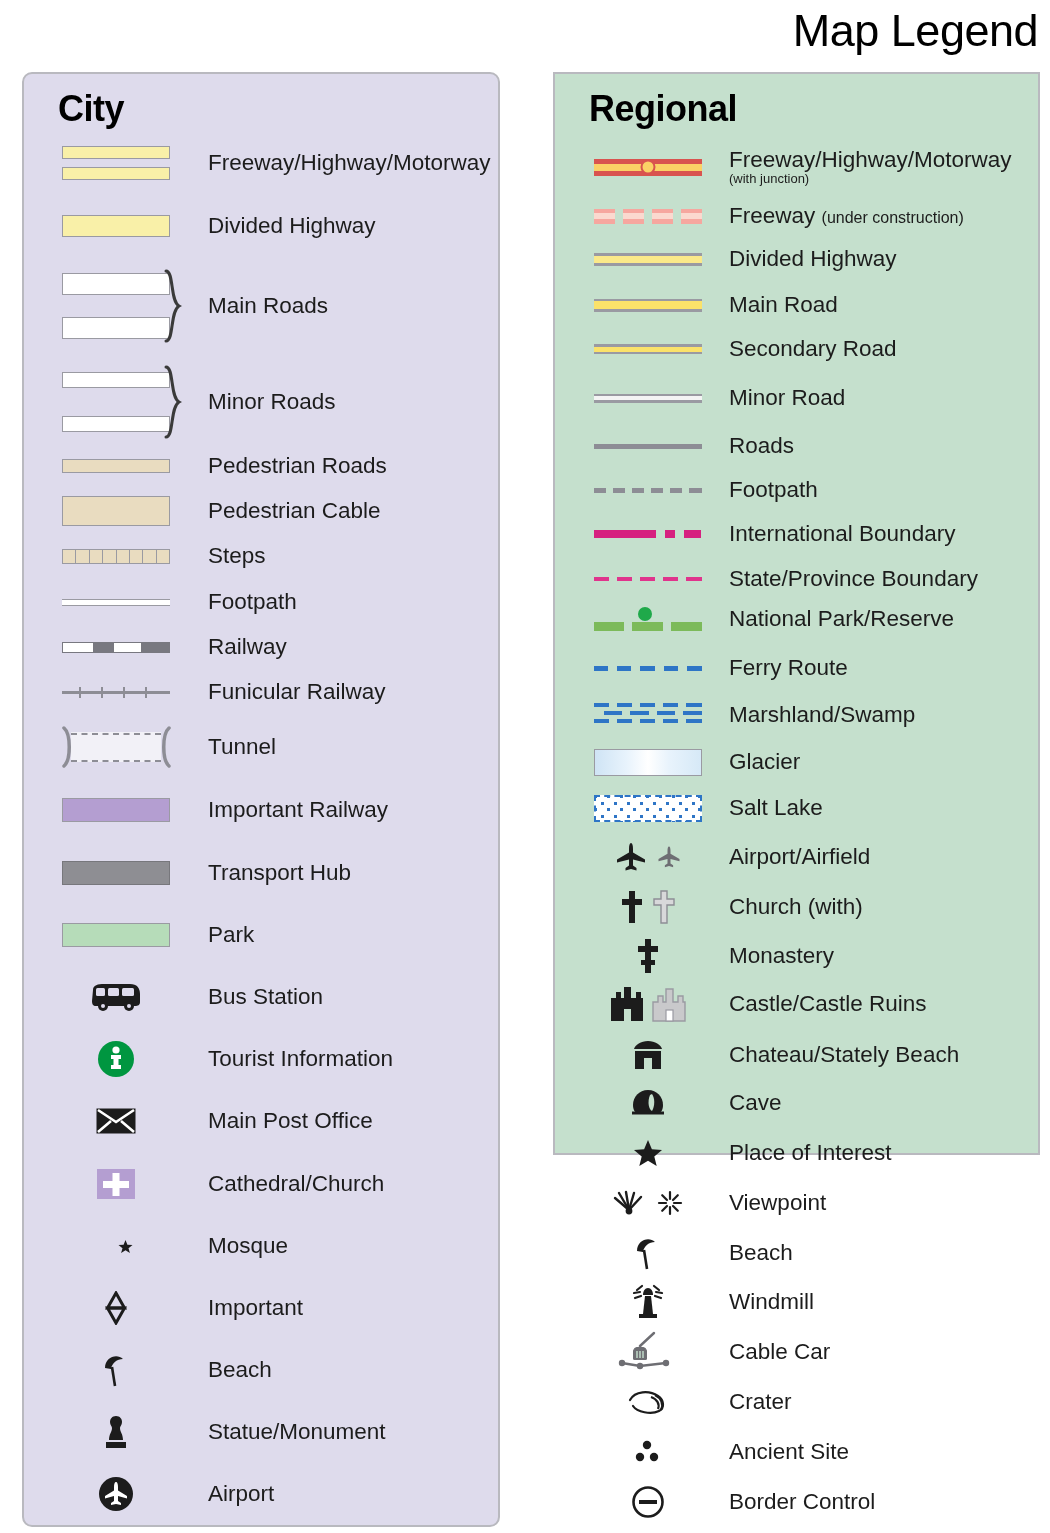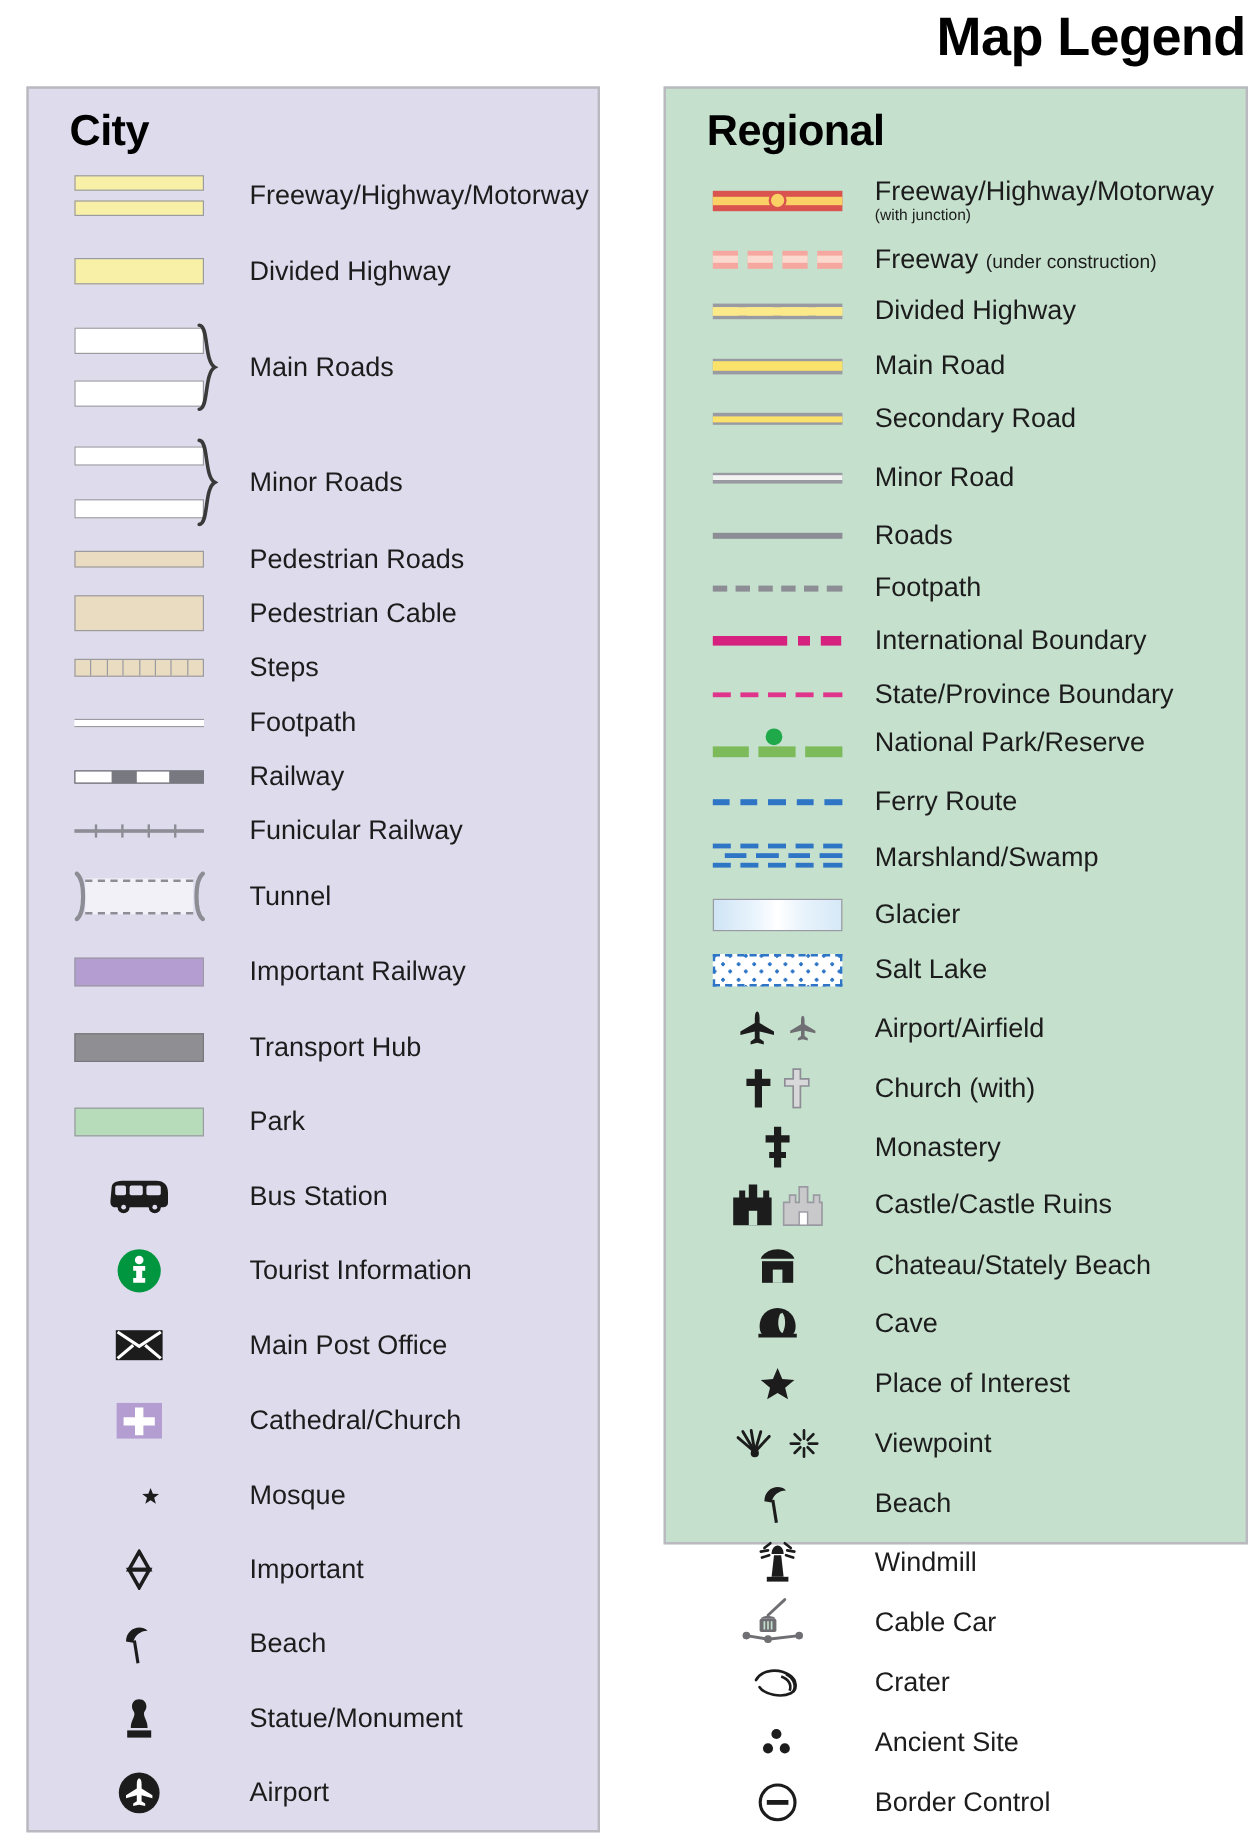--- a/index.html
+++ b/index.html
@@ -9,34 +9,34 @@
     font-family: "Liberation Sans", sans-serif;
     position: relative;
     overflow: hidden;
   }
 
   
   #map-title {
     position: absolute;
     right: 12px; top: 8px;
     font-size: 45px;
-    font-weight: bold;
+    font-weight: normal;
     letter-spacing: -0.5px;
     color: #000;
     line-height: 1;
   }
 
   
   .panel {
     position: absolute;
     top: 72px;
     border: 2px solid #b9b9bf;
   }
-  #city-panel     { left: 22px;  width: 478px; height: 1455px; background: #dedbec; }
-  #regional-panel { left: 553px; width: 487px; height: 1215px; background: #c5e0cd; }
+  #city-panel     { left: 22px;  width: 478px; height: 1455px; background: #dedbec; border-radius: 10px; }
+  #regional-panel { left: 553px; width: 487px; height: 1083px; background: #c5e0cd; }
 
   .panel-heading {
     position: absolute;
     left: 34px; top: 14px;
     font-size: 36px; font-weight: bold; color: #000;
     letter-spacing: -0.5px;
   }
 
   
   .rows { position: absolute; left: 0; top: 0; width: 100%; }

